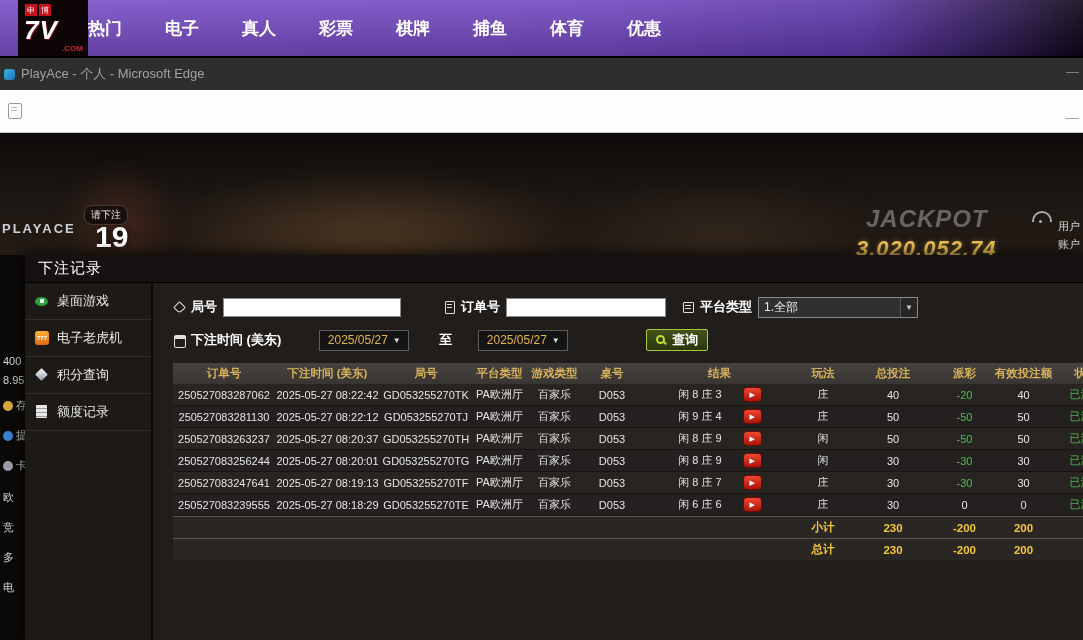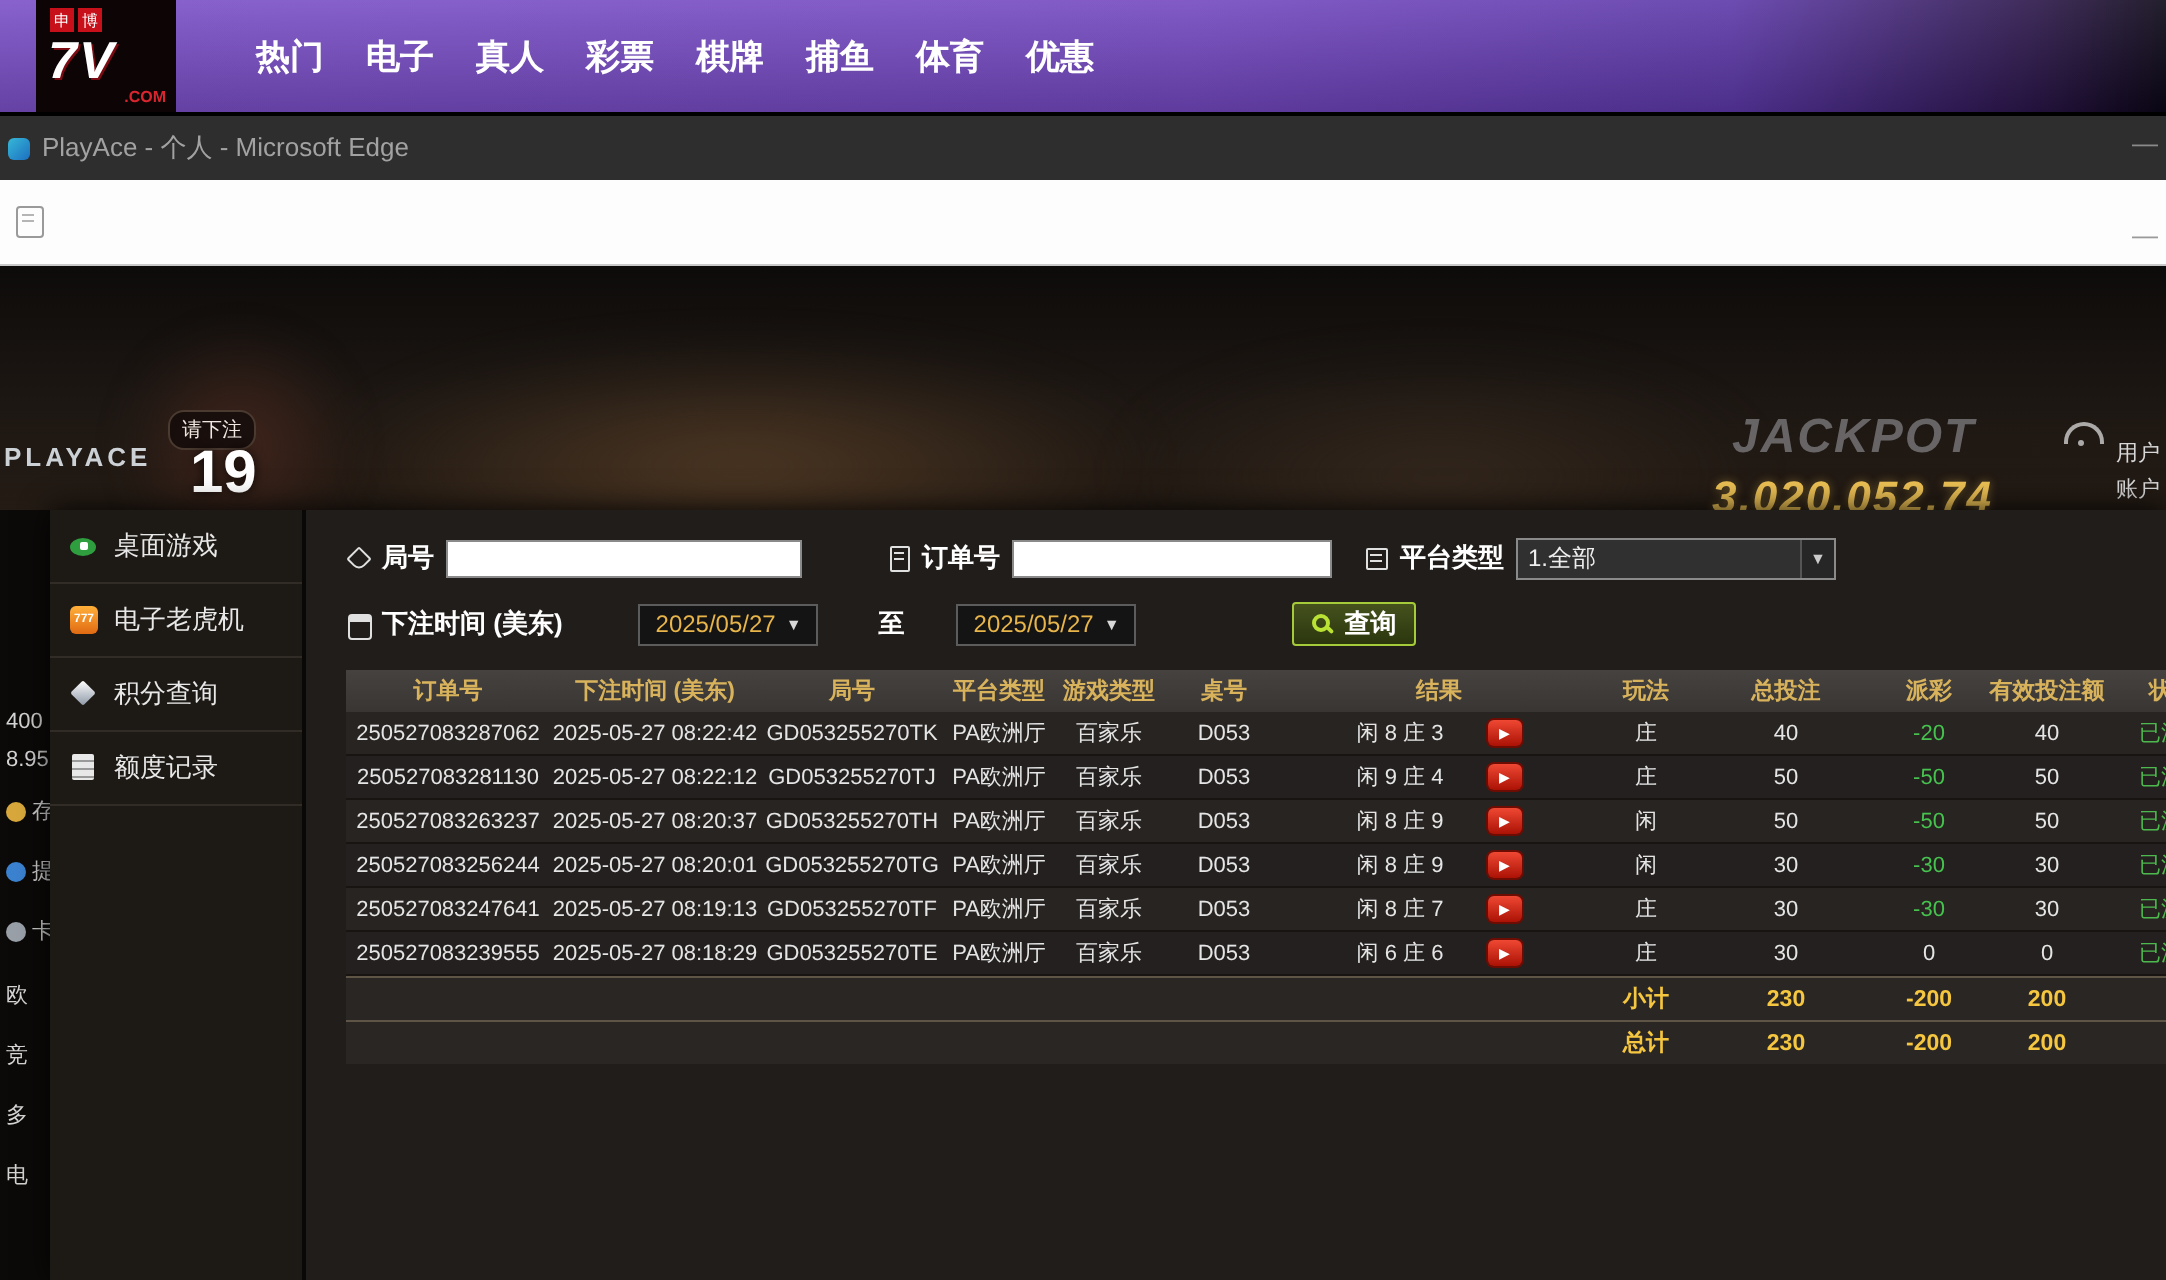--- a/index.html
+++ b/index.html
@@ -11,21 +11,21 @@
     background:linear-gradient(180deg,rgba(255,255,255,.10),rgba(0,0,0,.18)),
                linear-gradient(90deg,#7b50c8 0%,#7348c0 55%,#5c38a8 80%,#2a1548 94%,#0b0616 100%);
     display:flex;align-items:center;border-bottom:2px solid #000;box-sizing:border-box;}
   .logo{margin-left:18px;width:70px;height:56px;background:#0d0406;position:relative;flex:none;}
   .logo .badges{position:absolute;left:7px;top:4px;display:flex;gap:2px;}
   .logo .badge{width:12px;height:12px;background:#c8101a;color:#fff;font-size:8px;
     display:flex;align-items:center;justify-content:center;}
   .logo .seven-v{position:absolute;left:6px;top:15px;color:#fff;font-size:26px;font-weight:bold;
     font-style:italic;letter-spacing:1px;text-shadow:1px 1px 0 #7a0b12;}
   .logo .dotcom{position:absolute;right:5px;bottom:3px;color:#d8252e;font-size:8px;font-weight:bold;}
-  .nav-items{display:flex;gap:21px;margin-left:40px;}
+  .nav-items{display:flex;gap:43px;}
   .nav-item{color:#fff;font-size:17px;font-weight:bold;cursor:pointer;white-space:nowrap;}
 
   
   .titlebar{position:absolute;left:0;top:58px;width:1083px;height:32px;background:#2e2e2e;
     display:flex;align-items:center;color:#a2a2a2;font-size:13px;}
   .app-icon{width:11px;height:11px;margin-left:4px;margin-right:6px;border-radius:3px;
     background:linear-gradient(135deg,#35b8d8,#1d6fc0);flex:none;}
   .win-min{position:absolute;right:4px;top:6px;color:#8a8a8a;font-size:13px;}
 
   
@@ -239,20 +239,21 @@
         </div>
         <div class="strip-item" style="top: 295px;">
           <span>多</span>
         </div>
         <div class="strip-item" style="top: 325px;">
           <span>电</span>
         </div>
       </div>
 
     <div class="panel">
+      <div class="panel-header">下注记录</div>
       <div class="panel-body">
 
         <aside class="tabs" id="panel-tabs">
             <div class="tab">
               <span class="ticon table-game-icon"></span>
               <span>桌面游戏</span>
             </div>
             <div class="tab">
               <span class="ticon slot-icon"></span>
               <span>电子老虎机</span>

